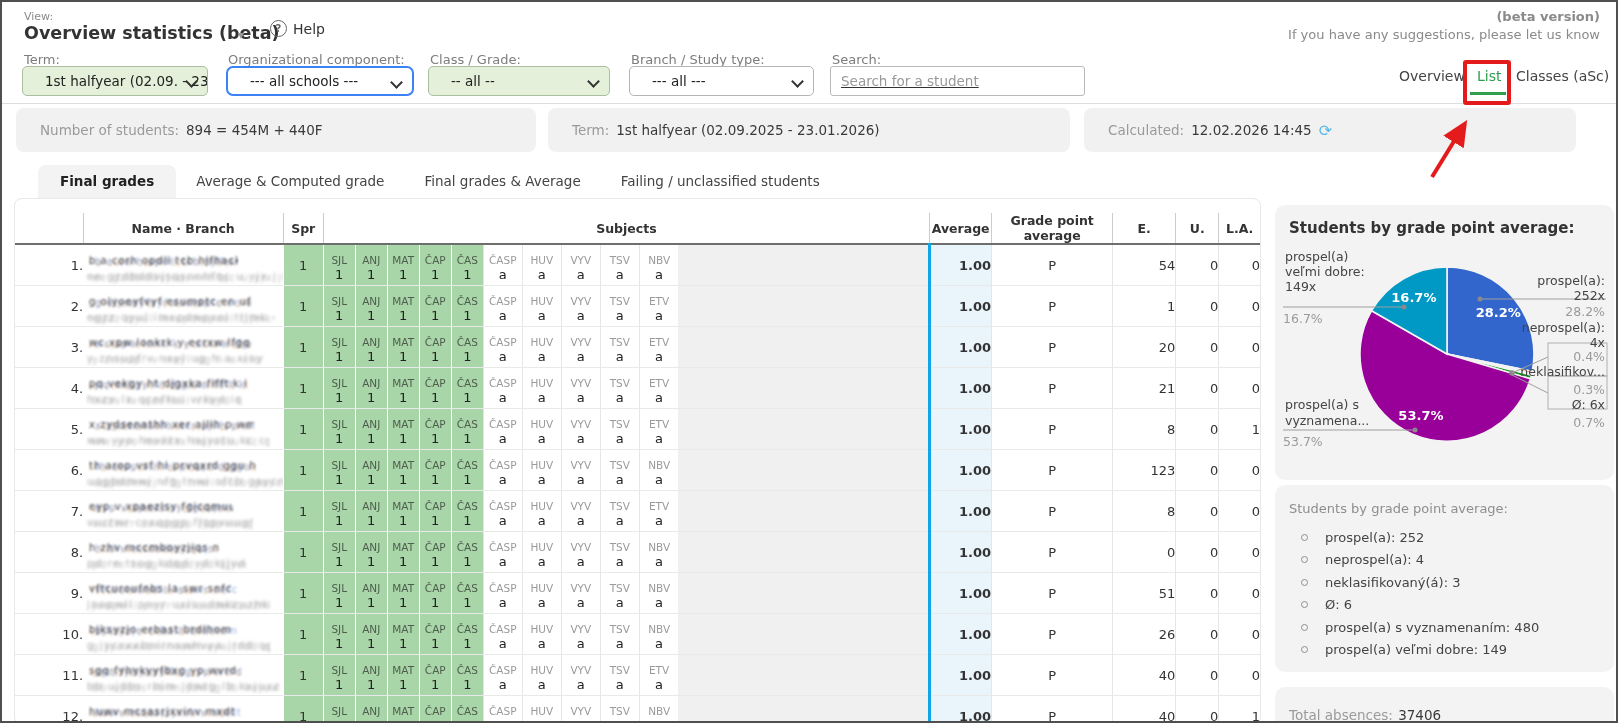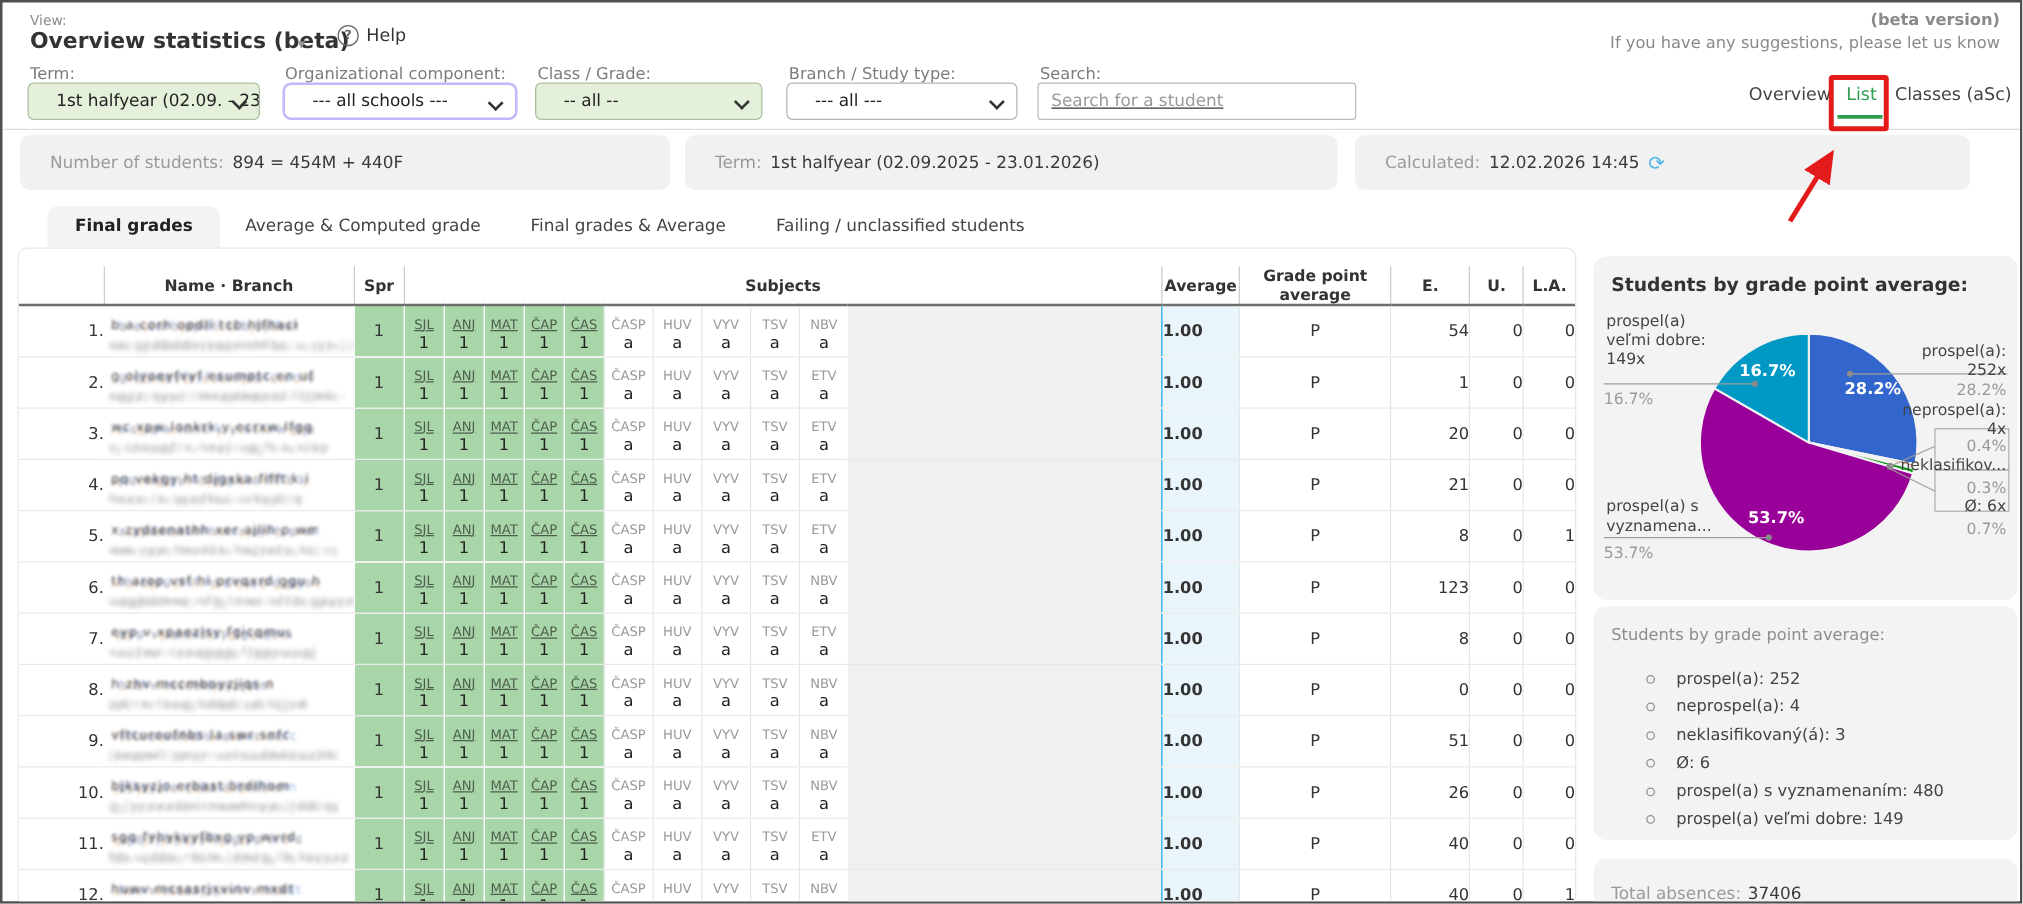--- a/index.html
+++ b/index.html
@@ -13,21 +13,21 @@
   .help{left:268px;top:18px;cursor:pointer;display:flex;align-items:center;gap:6px;color:#333;font-size:14px;}
   .help-q{display:inline-block;width:15px;height:15px;border:1.4px solid #666;border-radius:50%;
           font-size:10px;line-height:15px;text-align:center;color:#666;font-weight:bold;}
   .beta-title{right:16px;top:7px;font-size:13px;font-weight:bold;color:#8a8a8a;}
   .beta-sub{right:16px;top:25px;font-size:13px;color:#8a8a8a;}
   
   .flabel{top:50px;font-size:13px;color:#7d7d7d;}
   .selectbox{top:64px;height:30px;box-sizing:border-box;border-radius:5px;display:flex;align-items:center;
              padding:0 26px 0 22px;overflow:hidden;white-space:nowrap;cursor:pointer;background:#fff;border:1px solid #b5b5b5;}
   .selectbox.green{background:#e4f0d9;border:1px solid #a9bfa0;}
-  .selectbox.strong{border:2px solid #c4b5fd;border-radius:7px;}
+  .selectbox.strong{border:2px solid #3b82f6;border-radius:7px;}
   .sel-text{font-size:13.5px;color:#222;}
   .chev{position:absolute;right:11px;top:10px;width:7px;height:7px;border-right:2px solid #333;
         border-bottom:2px solid #333;transform:rotate(45deg);}
   .search-input{top:64px;height:30px;box-sizing:border-box;border:1px solid #b9b9b9;border-radius:3px;
                 padding:0 10px;font-size:13.5px;color:#333;font-family:"DejaVu Sans",sans-serif;outline:none;}
   .search-input::placeholder{color:#999;}
   
   .nav-tab{top:66px;font-size:14px;color:#444;cursor:pointer;}
   .nav-tab.active{color:#2f9e4f;}
   .nav-underline{left:1468px;top:90px;width:36px;height:3px;background:#2f9e4f;}
@@ -52,45 +52,45 @@
   th.h-spr{border-left:1px solid #ccc;}
   th.h-sub{text-align:left;padding-left:4px;border-left:1px solid #ccc;}
   th.h-avg,th.h-gpa,th.h-e,th.h-u,th.h-la{border-left:1px solid #ccc;}
   table.grid td{height:40px;padding:0;font-size:13px;color:#333;border-bottom:1px solid #e9e9e9;overflow:hidden;}
   td.num{color:#555;text-align:right;padding-right:14px;}
   td.name{position:relative;}
   td.spr,td.gsub{background:#a9d6a9;border-bottom:2px solid #fff;border-left:1px solid #fff;text-align:center;}
   td.spr{font-size:13px;color:#222;}
   td.wsub{border-left:1px solid #e6e6e6;text-align:center;}
   .sub-code{font-size:10.5px;line-height:13px;margin-top:5px;}
-  td.gsub .sub-code{color:#4e5e4e;text-decoration:underline;}
+  td.gsub .sub-code{color:#4e5e4e;}
   td.wsub .sub-code{color:#9a9a9a;}
   .sub-val{font-size:13px;line-height:15px;color:#222;}
   td.filler{background:#f0f0f0;border-bottom:1px solid #fafafa;}
-  td.avg{background:#e9f4fb;font-weight:bold;padding-right:12px;border-left:1px solid #0ea5e9;color:#222;}
+  td.avg{background:#e9f4fb;font-weight:bold;text-align:right;padding-right:12px;border-left:3px solid #0ea5e9;color:#222;}
   td.gpa{text-align:center;color:#555;border-left:1px solid #e6e6e6;}
   td.e,td.u,td.la{text-align:right;border-left:1px solid #e6e6e6;}
   td.e{padding-right:13px;} td.u{padding-right:15px;} td.la{padding-right:13px;}
   .n1{font-size:10px;letter-spacing:1px;color:#3c3c44;filter:blur(1.3px);line-height:13px;height:13px;
       overflow:hidden;white-space:nowrap;margin:6px 0 0 6px;
       text-shadow:6px 1px 0 rgba(60,110,200,.5),-5px 2px 0 rgba(205,130,55,.45);}
   .n2{font-size:10px;letter-spacing:1.6px;color:#a8a8a8;filter:blur(1.5px);line-height:13px;height:13px;
       overflow:hidden;white-space:nowrap;margin:3px 0 0 4px;text-shadow:5px 1px 0 rgba(150,150,160,.6);}
   
   .rcard{left:1273px;width:339px;background:#f3f3f3;border-radius:10px;box-sizing:border-box;}
   .pie-card{top:203px;height:275px;}
   .pie-title{position:absolute;left:14px;top:14px;font-size:15px;font-weight:bold;color:#333;}
   .pie-svg{position:absolute;left:0;top:0;}
   .co{position:absolute;font-size:12.5px;line-height:15px;white-space:nowrap;}
   .co-dark{color:#444;} .co-pct{color:#9a9a9a;}
   .co-right{right:9px;text-align:right;}
   .slice-label{position:absolute;color:#fff;font-weight:bold;font-size:13px;transform:translate(-50%,-50%);}
   .list-card{top:483px;height:187px;padding:16px 14px;}
   .list-title{font-size:13px;color:#8e8e8e;margin-bottom:10px;}
-  .sum-list{list-style:none;margin:16px;padding:0 0 0 12px;}
+  .sum-list{list-style:none;margin:0;padding:0 0 0 12px;}
   .sum-list li{display:flex;align-items:center;font-size:13px;color:#444;height:22.5px;}
   .sum-list li::before{content:"";width:5px;height:5px;border:1.5px solid #8f8f8f;border-radius:50%;
                        display:inline-block;margin-right:17px;flex:none;}
   .abs-card{top:685px;height:56px;padding:20px 14px;font-size:13.5px;}
   .abs-card .lbl{color:#9a9a9a;margin-right:1px;} .abs-card .val{color:#3a3a3a;}
   
   .anno-box{left:1461px;top:58px;width:48px;height:45px;border:4px solid #e41b1b;border-radius:3px;
             box-sizing:border-box;z-index:30;}
   .anno-arrow{left:1408px;top:103px;z-index:30;}
 </style>

